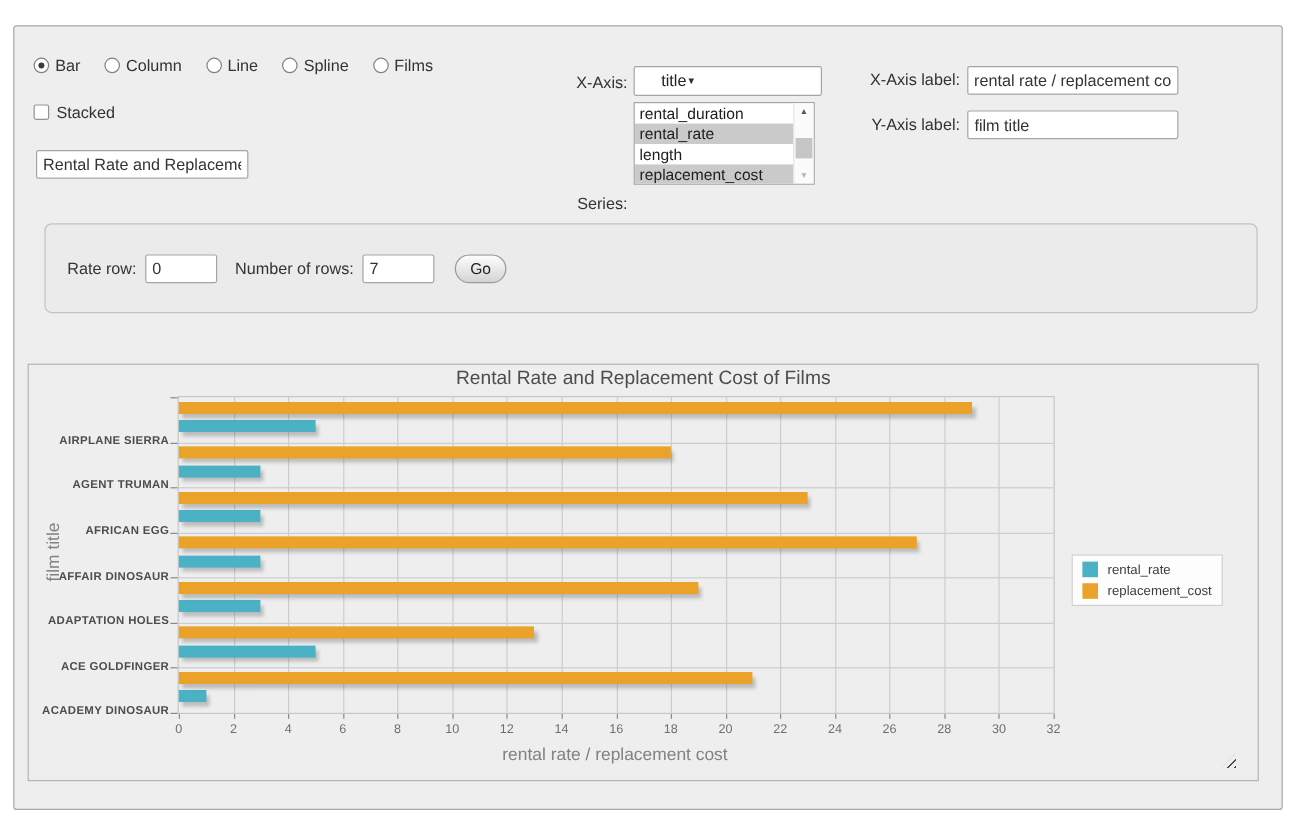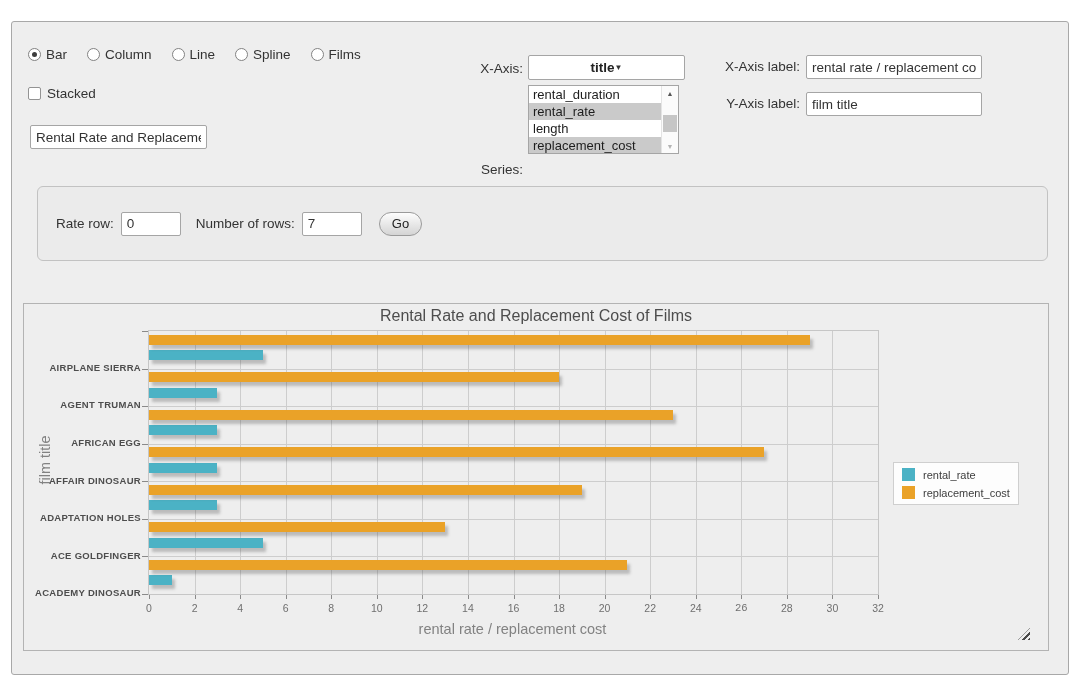--- a/index.html
+++ b/index.html
@@ -20,22 +20,22 @@
          box-sizing:border-box;position:relative;flex:0 0 auto;}
   .radio.checked::after{content:'';position:absolute;left:3px;top:3px;width:5px;height:5px;
          border-radius:50%;background:#3c3c3c;}
   .check-row{display:flex;align-items:center;gap:6px;}
   .checkbox{width:13px;height:13px;border:1px solid #939393;border-radius:2px;background:#fff;
          box-sizing:border-box;flex:0 0 auto;}
   
   .txt{box-sizing:border-box;height:24px;border:1px solid #a5a5a5;border-radius:2px;background:#fff;
        font-family:"Liberation Sans", sans-serif;font-size:13.5px;color:#333;padding:2px 5px;outline:none;}
   
-  .selectbox{box-sizing:border-box;display:flex;align-items:center;justify-content:center;
-       background:#fff;border:1px solid #a5a5a5;border-radius:2px;padding:0 3px;font-size:13.5px;color:#222;font-weight:bold;}
+  .selectbox{box-sizing:border-box;display:flex;align-items:center;justify-content:flex-start;
+       background:#fff;border:1px solid #a5a5a5;border-radius:2px;padding:0 22px;font-size:13.5px;color:#222;}
   .selectbox .arrow{font-size:8px;color:#333;line-height:1;}
   
   .listbox{box-sizing:border-box;background:#fff;border:1px solid #a5a5a5;overflow:hidden;position:relative;}
   .listbox .opt{height:17px;line-height:17px;padding-left:4px;margin-right:17px;font-size:13px;color:#1d1d1d;white-space:nowrap;}
   .listbox .opt.sel{background:#cacaca;}
   .sb{position:absolute;right:0;top:0;bottom:0;width:16px;background:#fbfbfb;border-left:1px solid #e4e4e4;}
   .sb-btn{position:absolute;left:0;right:0;height:14px;display:flex;align-items:center;justify-content:center;
           font-size:7px;color:#555;}
   .sb-btn.down{bottom:0;color:#b4b4b4;}
   .sb-thumb{position:absolute;left:1px;right:1px;top:29px;height:17px;background:#c6c6c6;}
@@ -175,21 +175,21 @@
           <div class="xtick" style="left: 455.625px;"></div>
           <div class="xticklabel" style="left: 442.625px;">20</div>
           <div class="vgrid" style="left: 501.188px;"></div>
           <div class="xtick" style="left: 501.188px;"></div>
           <div class="xticklabel" style="left: 488.188px;">22</div>
           <div class="vgrid" style="left: 546.75px;"></div>
           <div class="xtick" style="left: 546.75px;"></div>
           <div class="xticklabel" style="left: 533.75px;">24</div>
           <div class="vgrid" style="left: 592.312px;"></div>
           <div class="xtick" style="left: 592.312px;"></div>
-          <div class="xticklabel" style="left: 579.312px; font-family: Liberation Mono, monospace;">26</div>
+          <div class="xticklabel" style="left: 579.312px;">26</div>
           <div class="vgrid" style="left: 637.875px;"></div>
           <div class="xtick" style="left: 637.875px;"></div>
           <div class="xticklabel" style="left: 624.875px;">28</div>
           <div class="vgrid" style="left: 683.438px;"></div>
           <div class="xtick" style="left: 683.438px;"></div>
           <div class="xticklabel" style="left: 670.438px;">30</div>
           <div class="xtick" style="left: 729px;"></div>
           <div class="xticklabel" style="left: 716px;">32</div>
           <div class="ytick" style="top: 0px;"></div>
           <div class="hgrid" style="top: 37.5714px;"></div>

